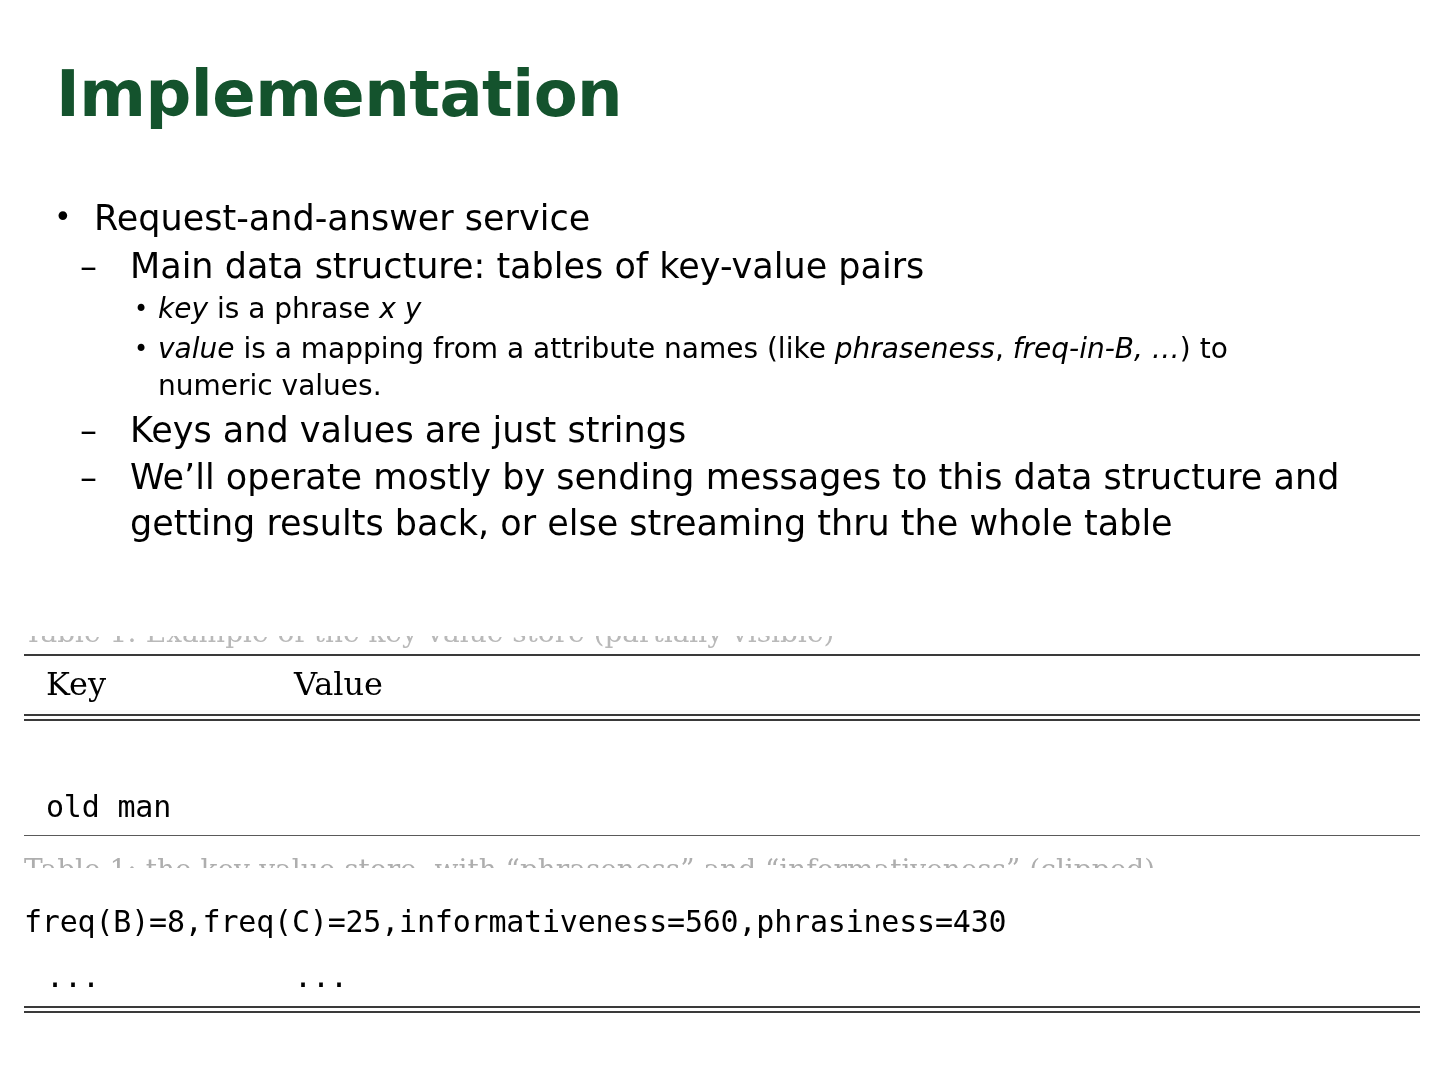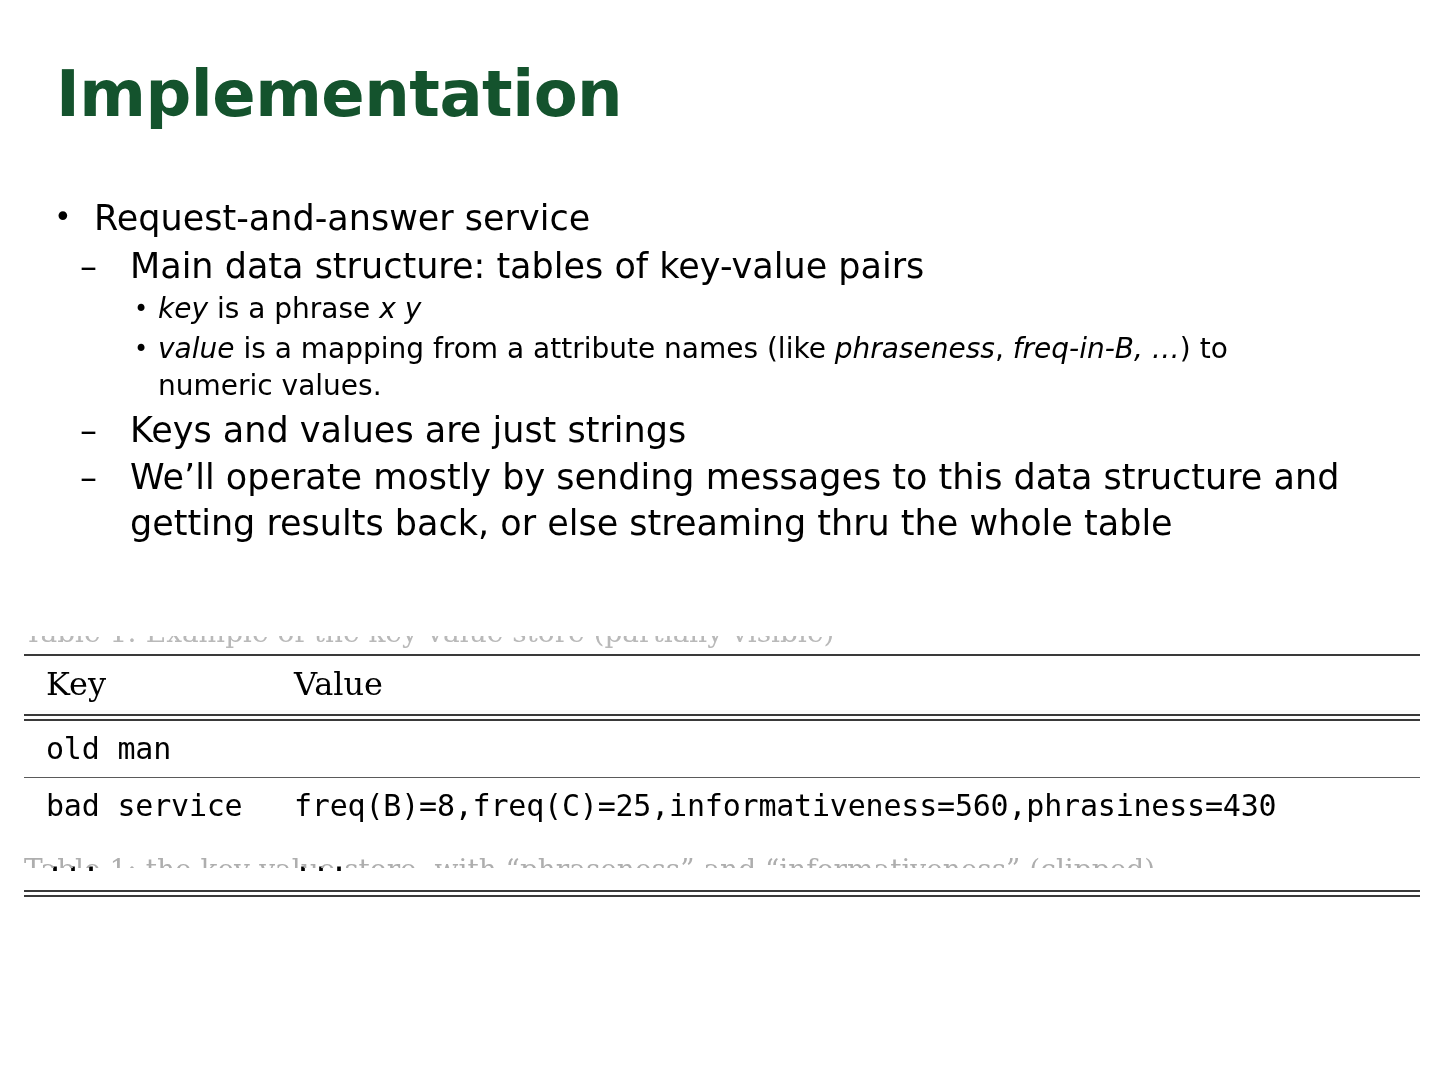--- a/index.html
+++ b/index.html
@@ -122,22 +122,23 @@
   .head-row {
     font-family: "DejaVu Serif", "Liberation Serif", serif;
     font-size: 32px;
     line-height: 1.0;
     padding: 12px 0 14px 0;
   }
   .data-row {
     font-family: "DejaVu Sans Mono", "Liberation Mono", monospace;
     font-size: 30px;
     line-height: 1.0;
-    padding: 13px 0 13px 0;
+    padding: 23px 0 13px 0;
     letter-spacing: -0.2px;
+    margin-top: 48px;
   }
   .dots-row {
     font-family: "DejaVu Sans Mono", "Liberation Mono", monospace;
     font-size: 30px;
     line-height: 1.0;
     padding: 12px 0 14px 0;
   }
   .clip-above {
     position: absolute;
     left: 24px;
@@ -219,21 +220,20 @@
 
   <div class="rule dbl"></div>
 
   <div class="row data-row">
     <span class="cell-key">old man</span>
   </div>
 
   <div class="rule thin"></div>
 
   <div class="row data-row">
-    <span class="cell-key">bad service</span>
     <span class="cell-val">freq(B)=8,freq(C)=25,informativeness=560,phrasiness=430</span>
   </div>
 
   <div class="row dots-row">
     <span class="cell-key">...</span>
     <span class="cell-val">...</span>
   </div>
 
   <div class="rule dbl"></div>
 

